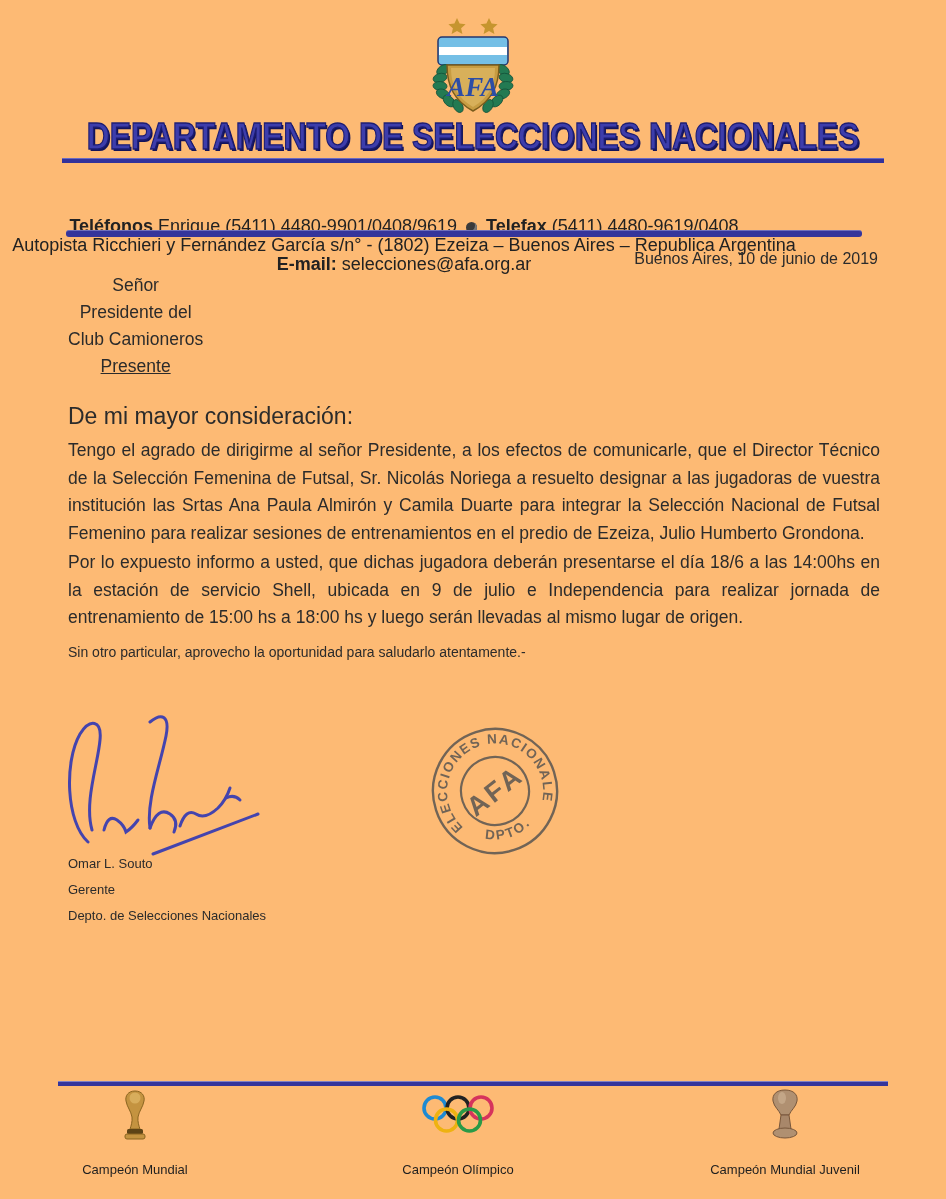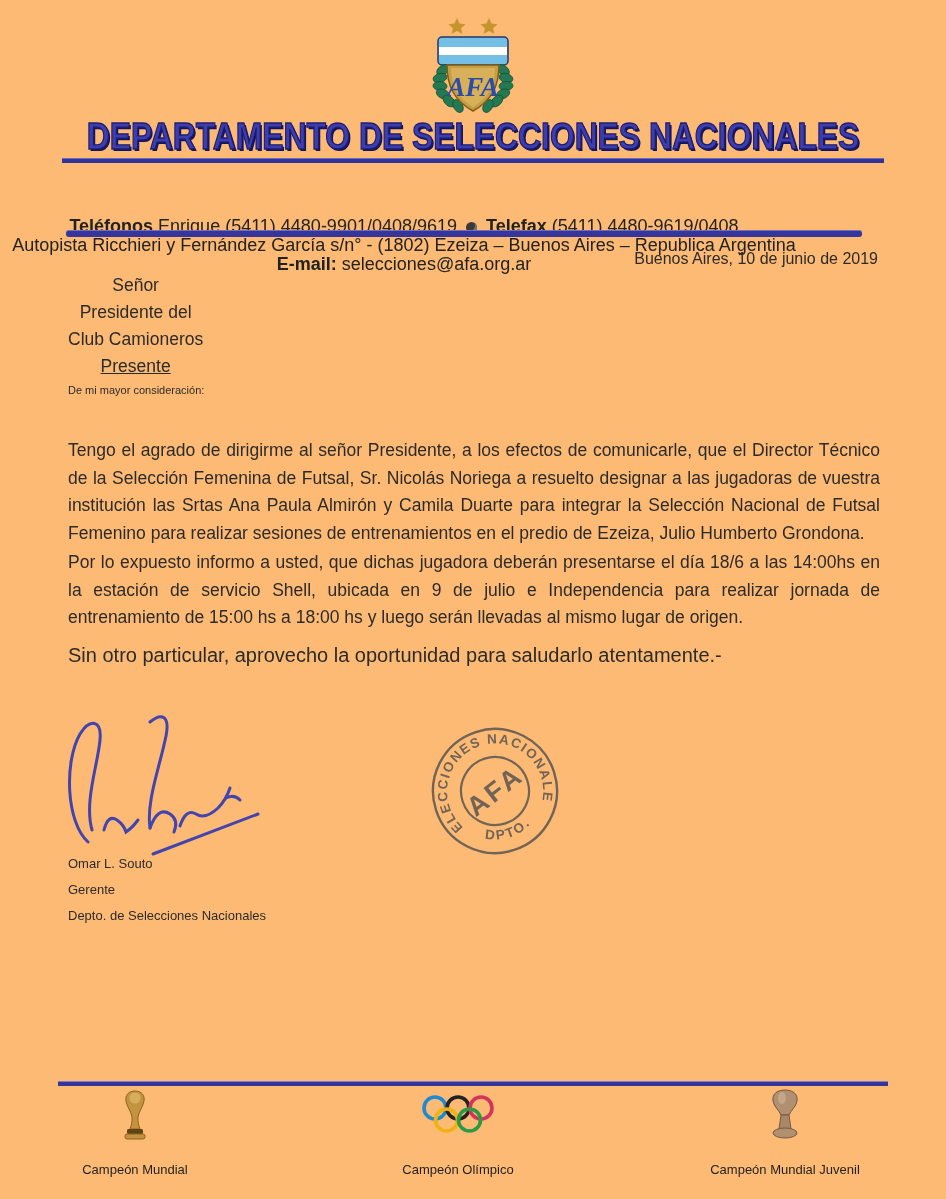--- a/index.html
+++ b/index.html
@@ -41,29 +41,29 @@
     box-shadow:inset -2px -2px 0 #777;
   }
   .thick-rule{
     position:absolute;top:230px;left:66px;width:796px;height:6px;
     background:#35359b;border-radius:3px;border-top:1px solid #7070bb;
   }
   
   .date{position:absolute;top:250px;right:68px;font-size:16px;}
   .recipient{position:absolute;top:272px;left:68px;font-size:17.5px;line-height:27px;text-align:center;}
   .underlined{text-decoration:underline;}
-  .salutation{position:absolute;top:384px;left:68px;font-size:11px;}
+  .salutation{position:absolute;top:403px;left:68px;font-size:23px;}
   .para{
     position:absolute;left:68px;width:812px;
     font-size:17.5px;line-height:27.5px;
     text-align:justify;
   }
   .para1{top:437px;}
   .para2{top:549px;}
-  .closing{position:absolute;top:644px;left:68px;font-size:20px;}
+  .closing{position:absolute;top:644px;left:68px;font-size:14px;}
   
   .signature{position:absolute;top:702px;left:58px;}
   .stamp{position:absolute;top:722px;left:420px;opacity:.8;}
   .signblock{position:absolute;top:851px;left:68px;font-size:13px;line-height:26px;}
   
   .footer-rule{
     position:absolute;top:1081px;left:58px;width:830px;height:4px;
     background:#35359b;border-top:1px solid #8080c5;
   }
   .honor{position:absolute;top:1088px;width:240px;text-align:center;}

